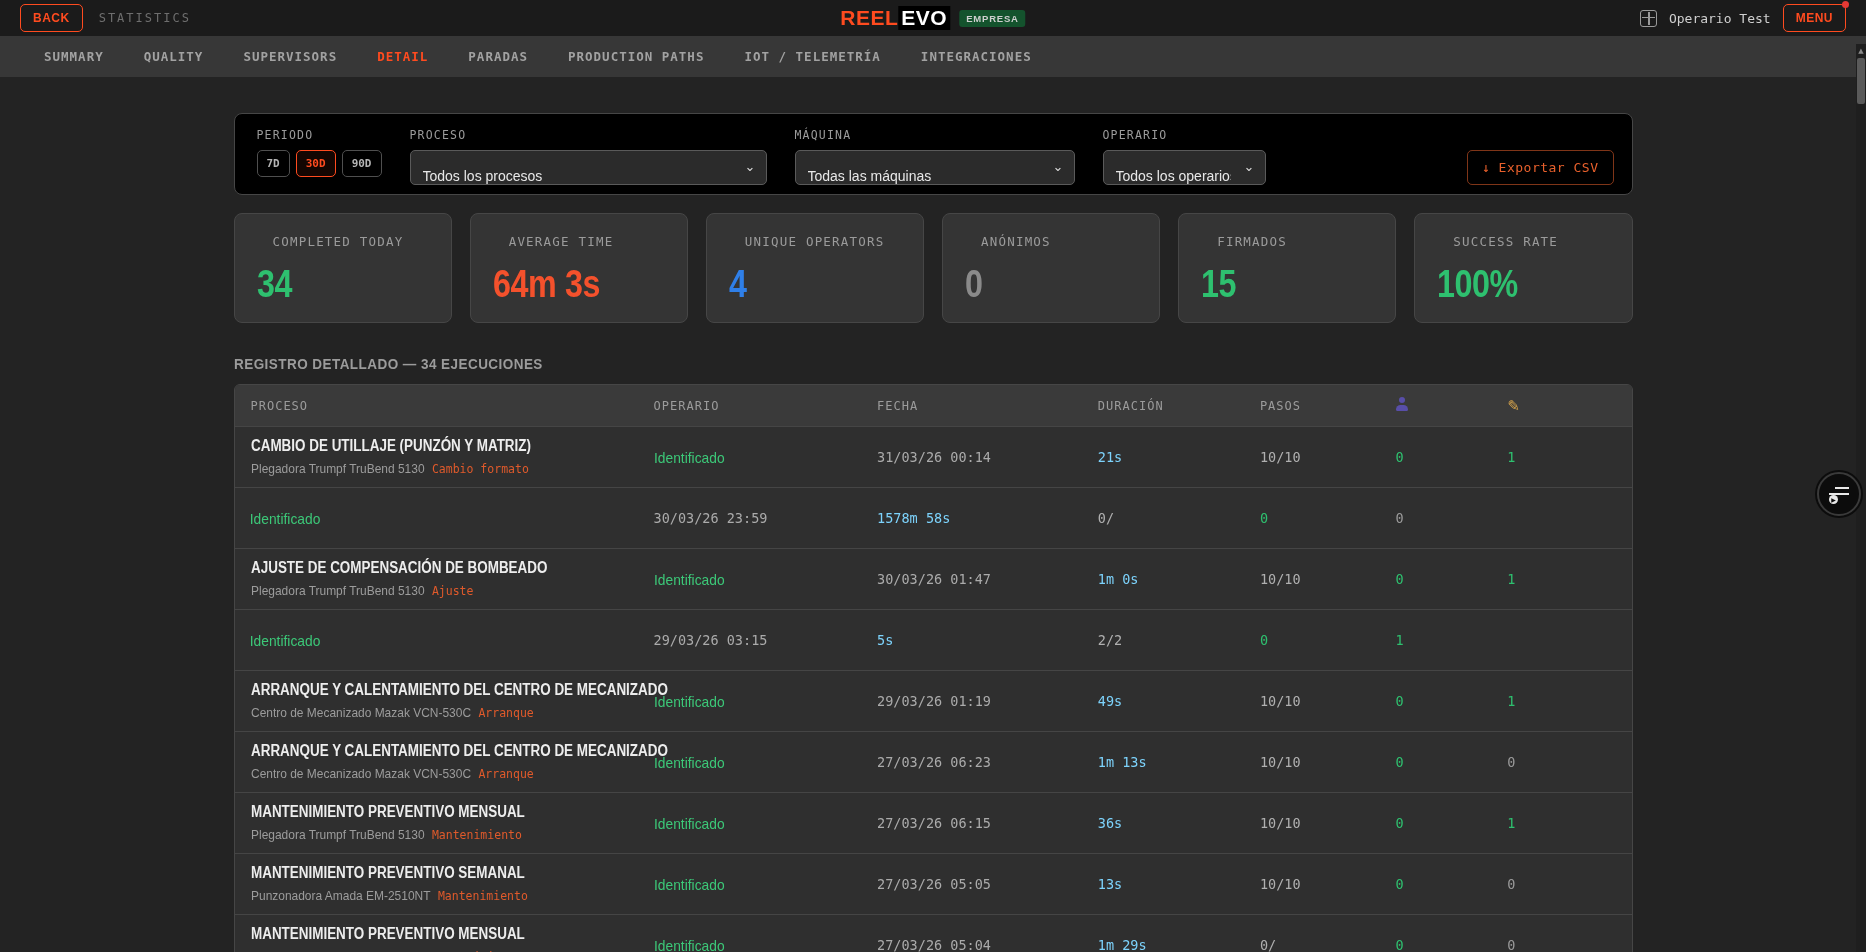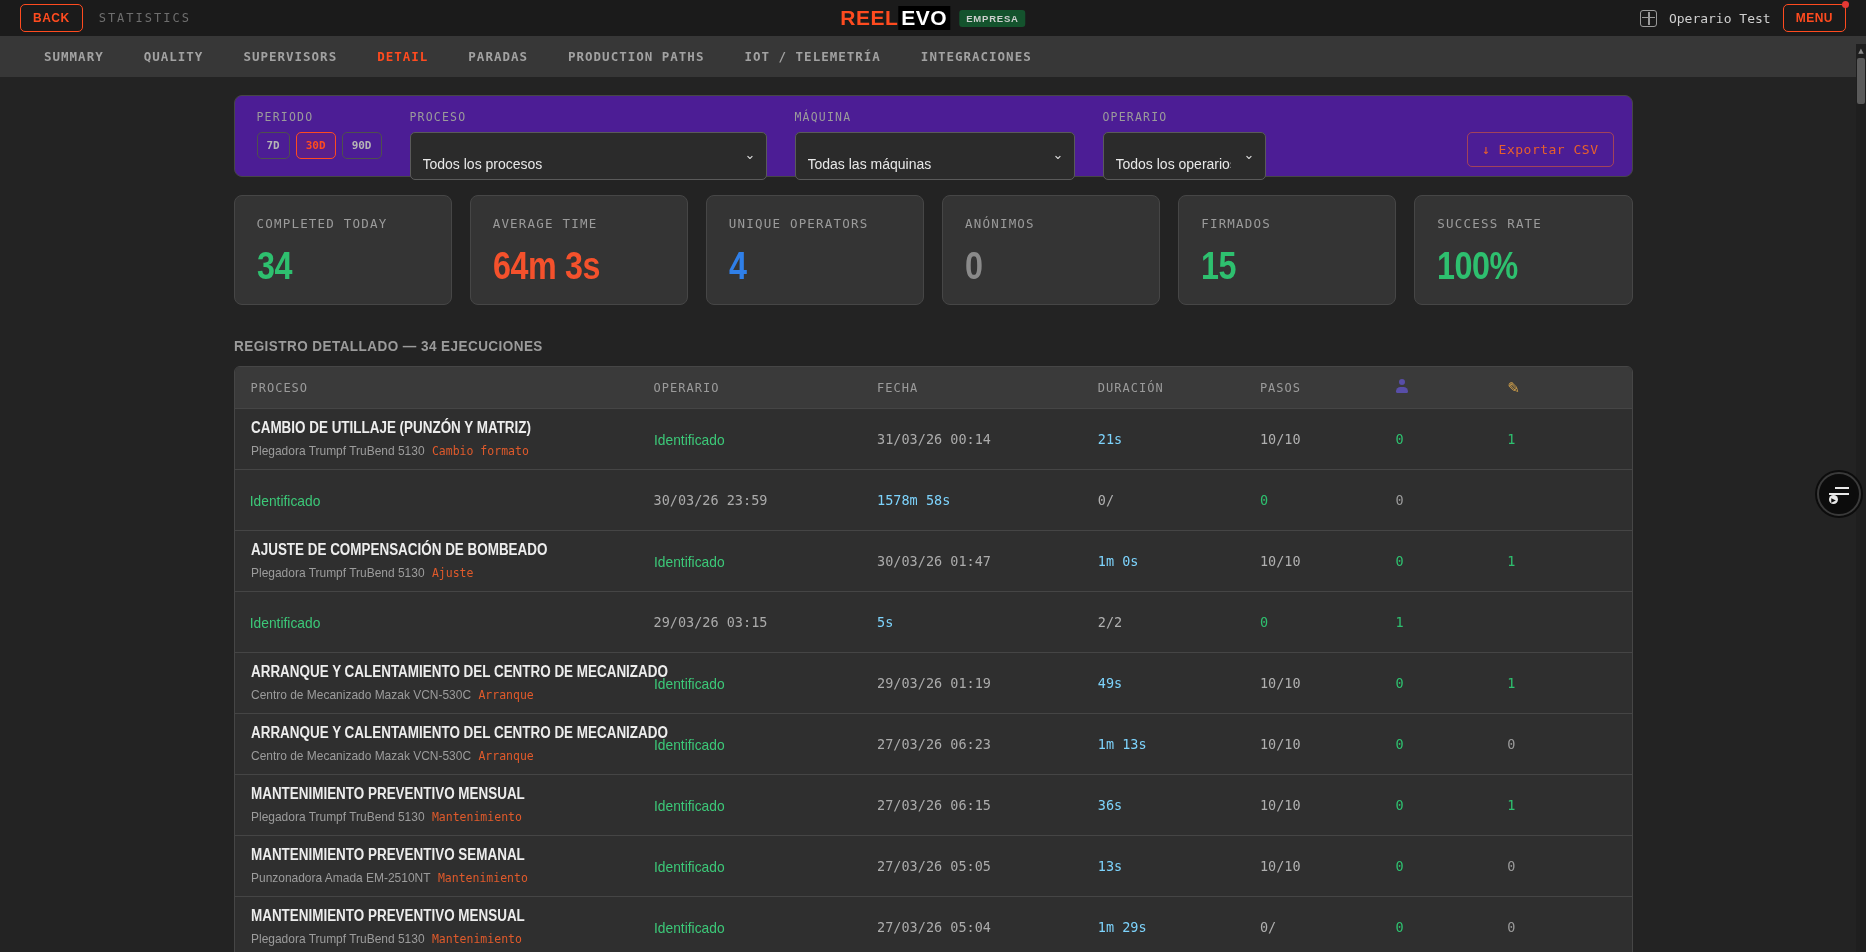--- a/index.html
+++ b/index.html
@@ -37,50 +37,50 @@
   .tabbar { height:41px; background:#373737; display:flex; align-items:center;
             padding:0 26px; gap:4px; }
   .tab { font-family:"DejaVu Sans Mono",monospace; font-size:12.5px; letter-spacing:1px;
          color:#a2a2a2; padding:10px 18px; cursor:pointer; background:none; border:none;
          font-weight:600; }
   .tab.active { color:#ff4b1f; }
 
   
   .content { width:1399px; margin:0 auto; }
 
-  .filter-panel { margin-top:18px; background:#4c1d95; border:1px solid #464646;
+  .filter-panel { margin-top:36px; background:#000000; border:1px solid #464646;
                   border-radius:8px; height:82px; display:flex; align-items:flex-start;
                   padding:14px 18px 0 22px; }
   .fgroup { margin-right:28px; }
   .flabel { font-family:"DejaVu Sans Mono",monospace; font-size:11.5px; letter-spacing:1.2px;
             color:#9b9b9b; display:block; margin-bottom:8px; }
   .period-row { display:flex; gap:6px; }
   .pbtn { background:transparent; border:1px solid #4f4f4f; color:#b5b5b5; border-radius:5px;
           font-family:"DejaVu Sans Mono",monospace; font-size:11px; font-weight:bold;
           padding:6px 9px; cursor:pointer; }
   .pbtn.active { border-color:#ff4b1f; color:#ff4b1f; background:rgba(255,75,31,.08); }
   .selwrap { position:relative; display:inline-block; }
   select { appearance:none; -webkit-appearance:none; background:#2b2b2b; color:#e8e8e8;
-           border:1px solid #5a5a5a; border-radius:5px; height:48px; font-size:14px;
+           border:1px solid #5a5a5a; border-radius:5px; height:35px; font-size:14px;
            font-family:"Liberation Sans",sans-serif; padding:16px 34px 0 12px; cursor:pointer; }
   .sel-proceso select { width:357px; } .sel-maquina select { width:280px; }
   .sel-operario select { width:163px; }
   .chev { position:absolute; right:11px; top:50%; transform:translateY(-58%); color:#dcdcdc;
           font-size:13px; pointer-events:none; font-family:"DejaVu Sans",sans-serif; }
   .export-btn { margin-left:auto; margin-top:22px; background:transparent;
                 border:1px solid rgba(232,96,44,.55); color:#e8602c; border-radius:5px;
                 font-family:"DejaVu Sans Mono",monospace; font-size:13px; padding:9px 14px;
                 cursor:pointer; letter-spacing:.5px; display:flex; gap:8px; align-items:center; }
 
   
   .stats-row { display:flex; gap:18px; margin-top:18px; }
   .card { flex:1; background:#343434; border:1px solid #464646; border-radius:8px;
           height:110px; padding:20px 22px; }
   .card-label { font-family:"DejaVu Sans Mono",monospace; font-size:12.5px;
-                letter-spacing:1.2px; color:#9b9b9b; }
+                letter-spacing:1.2px; color:#9b9b9b;margin-left:16px; }
   .card-value { margin-top:14px; font-weight:bold; font-size:38px; letter-spacing:-.5px;
                 transform:scaleX(.85); transform-origin:left; white-space:nowrap; }
   .c-green  { color:#2ec06f; } .c-orange { color:#f4512c; }
   .c-blue   { color:#2f7fe8; } .c-gray   { color:#8a8a8a; }
 
   
   .section-title { margin-top:32px; color:#9b9b9b; font-weight:bold; font-size:15px;
                    letter-spacing:.5px; transform:scaleX(.9); transform-origin:left;
                    white-space:nowrap; }
   .table { margin-top:12px; background:#2f2f2f; border:1px solid #464646;

